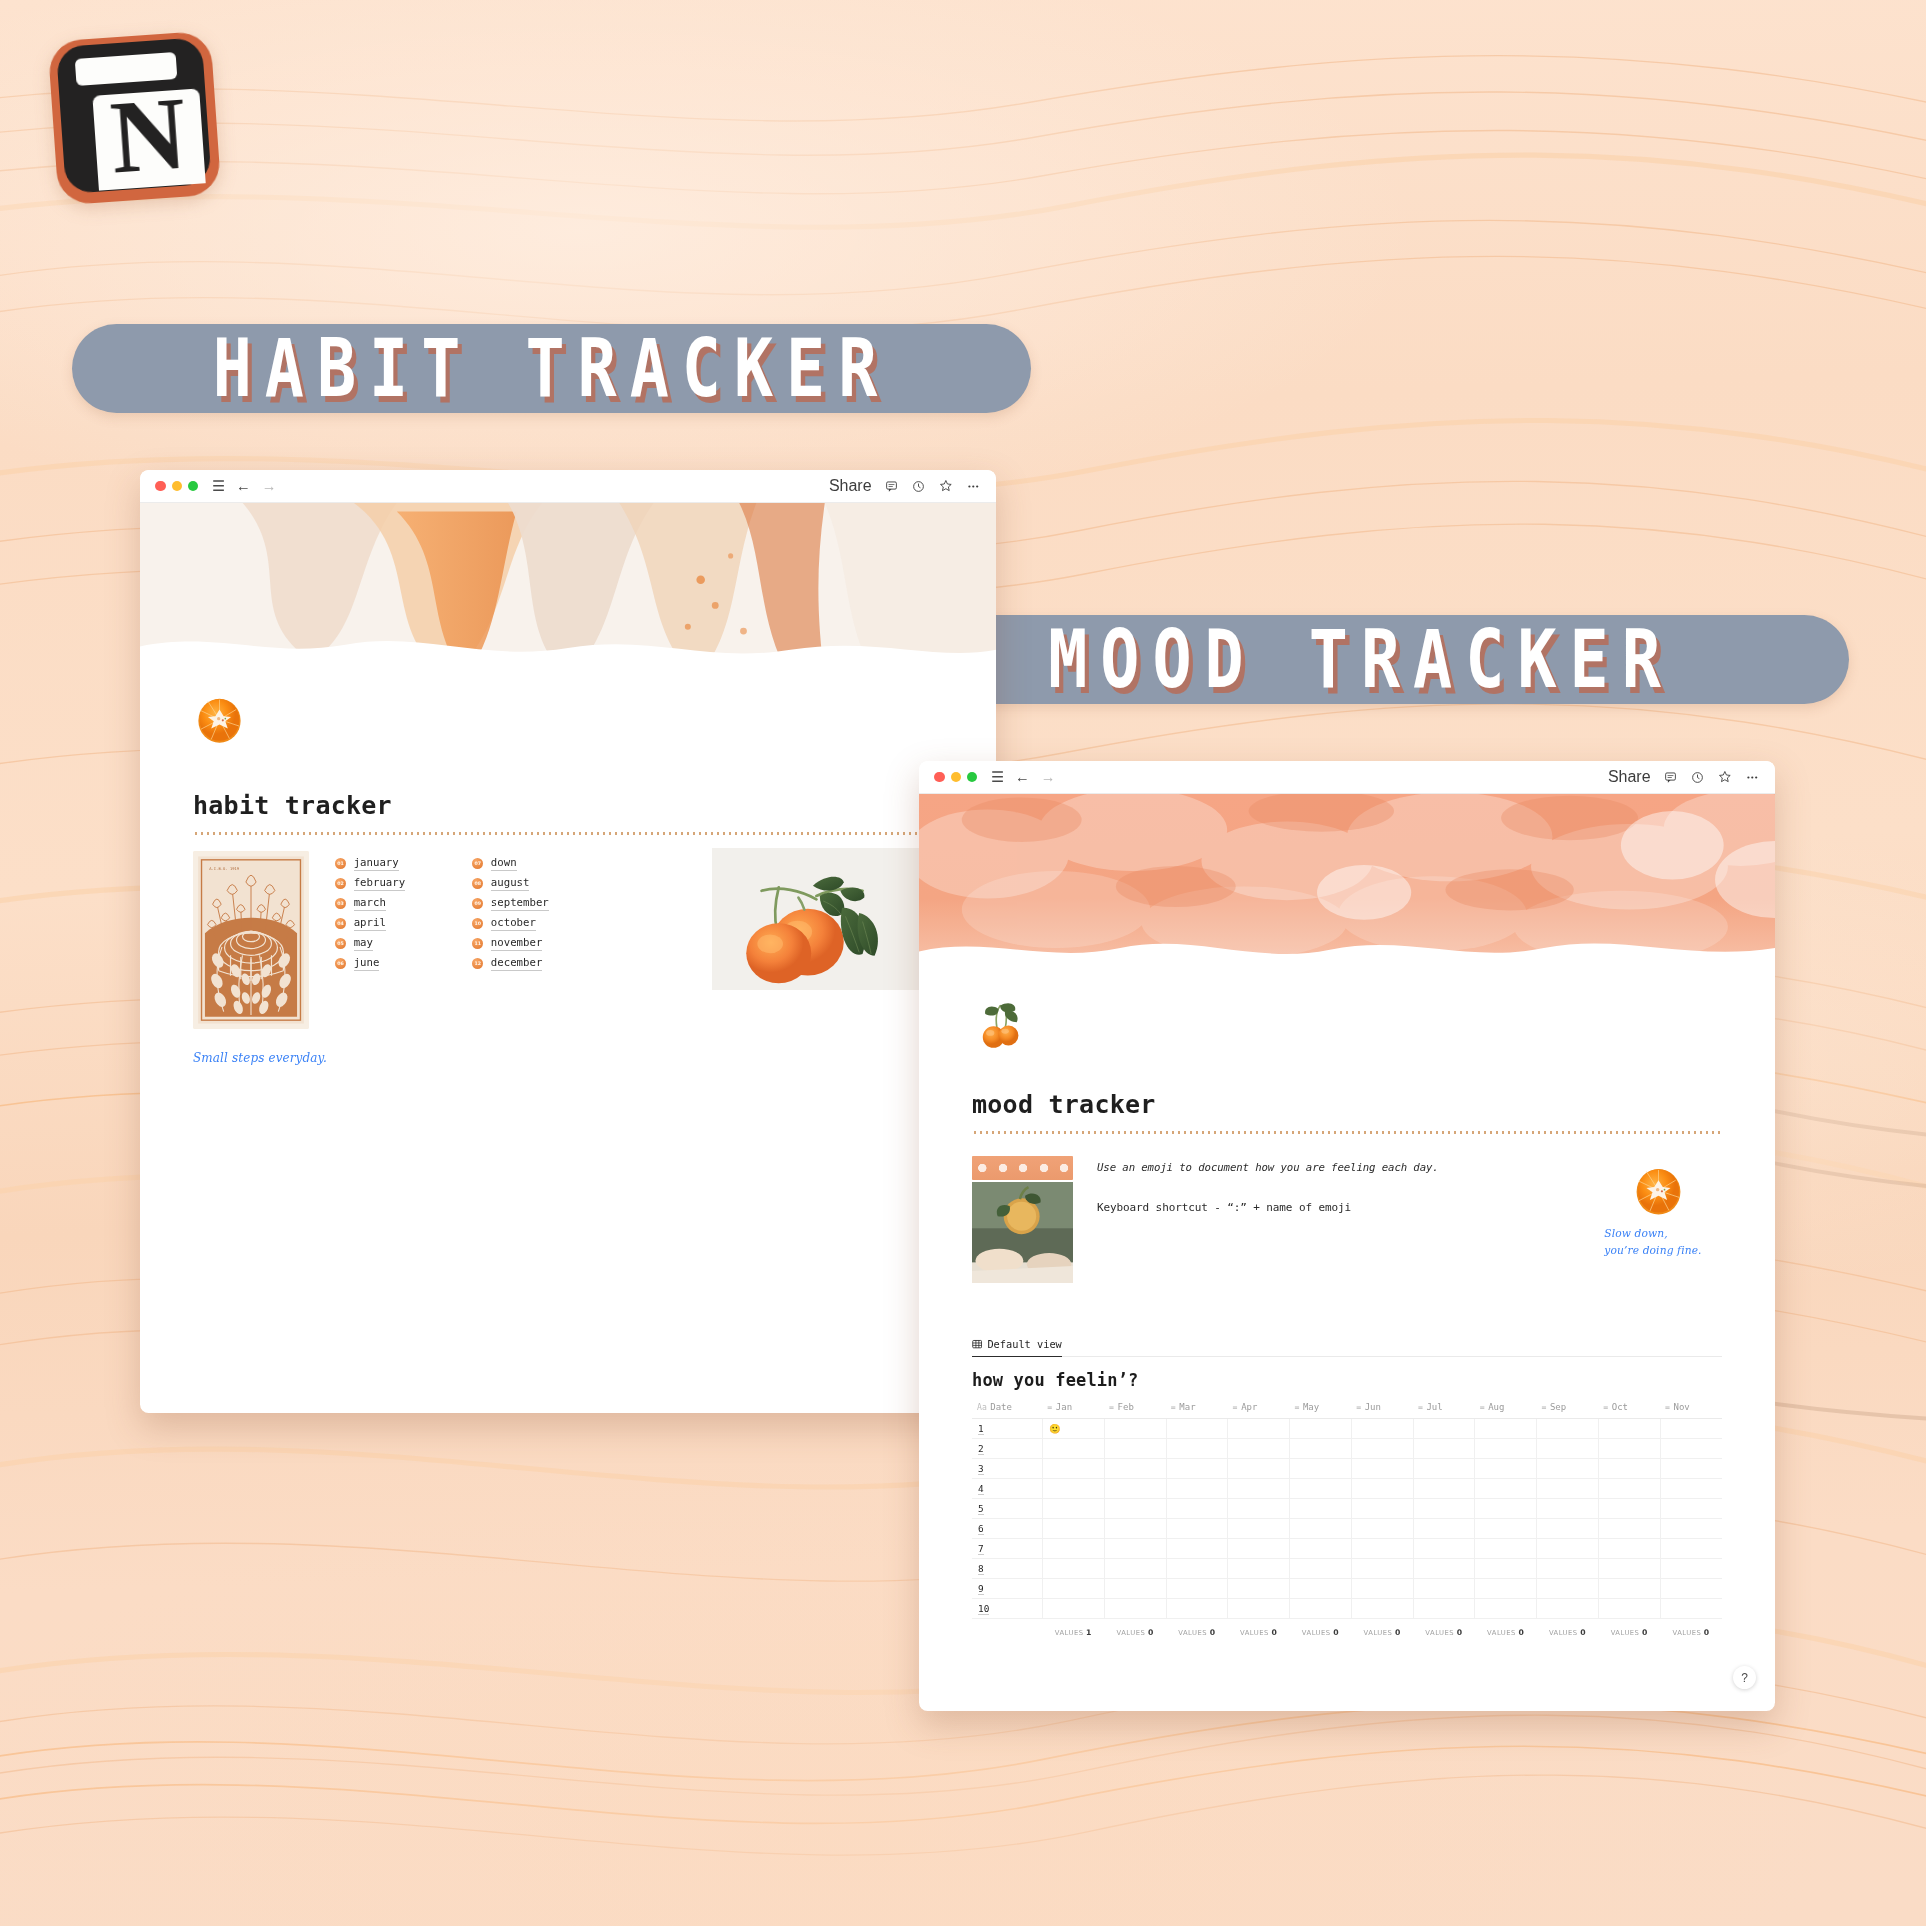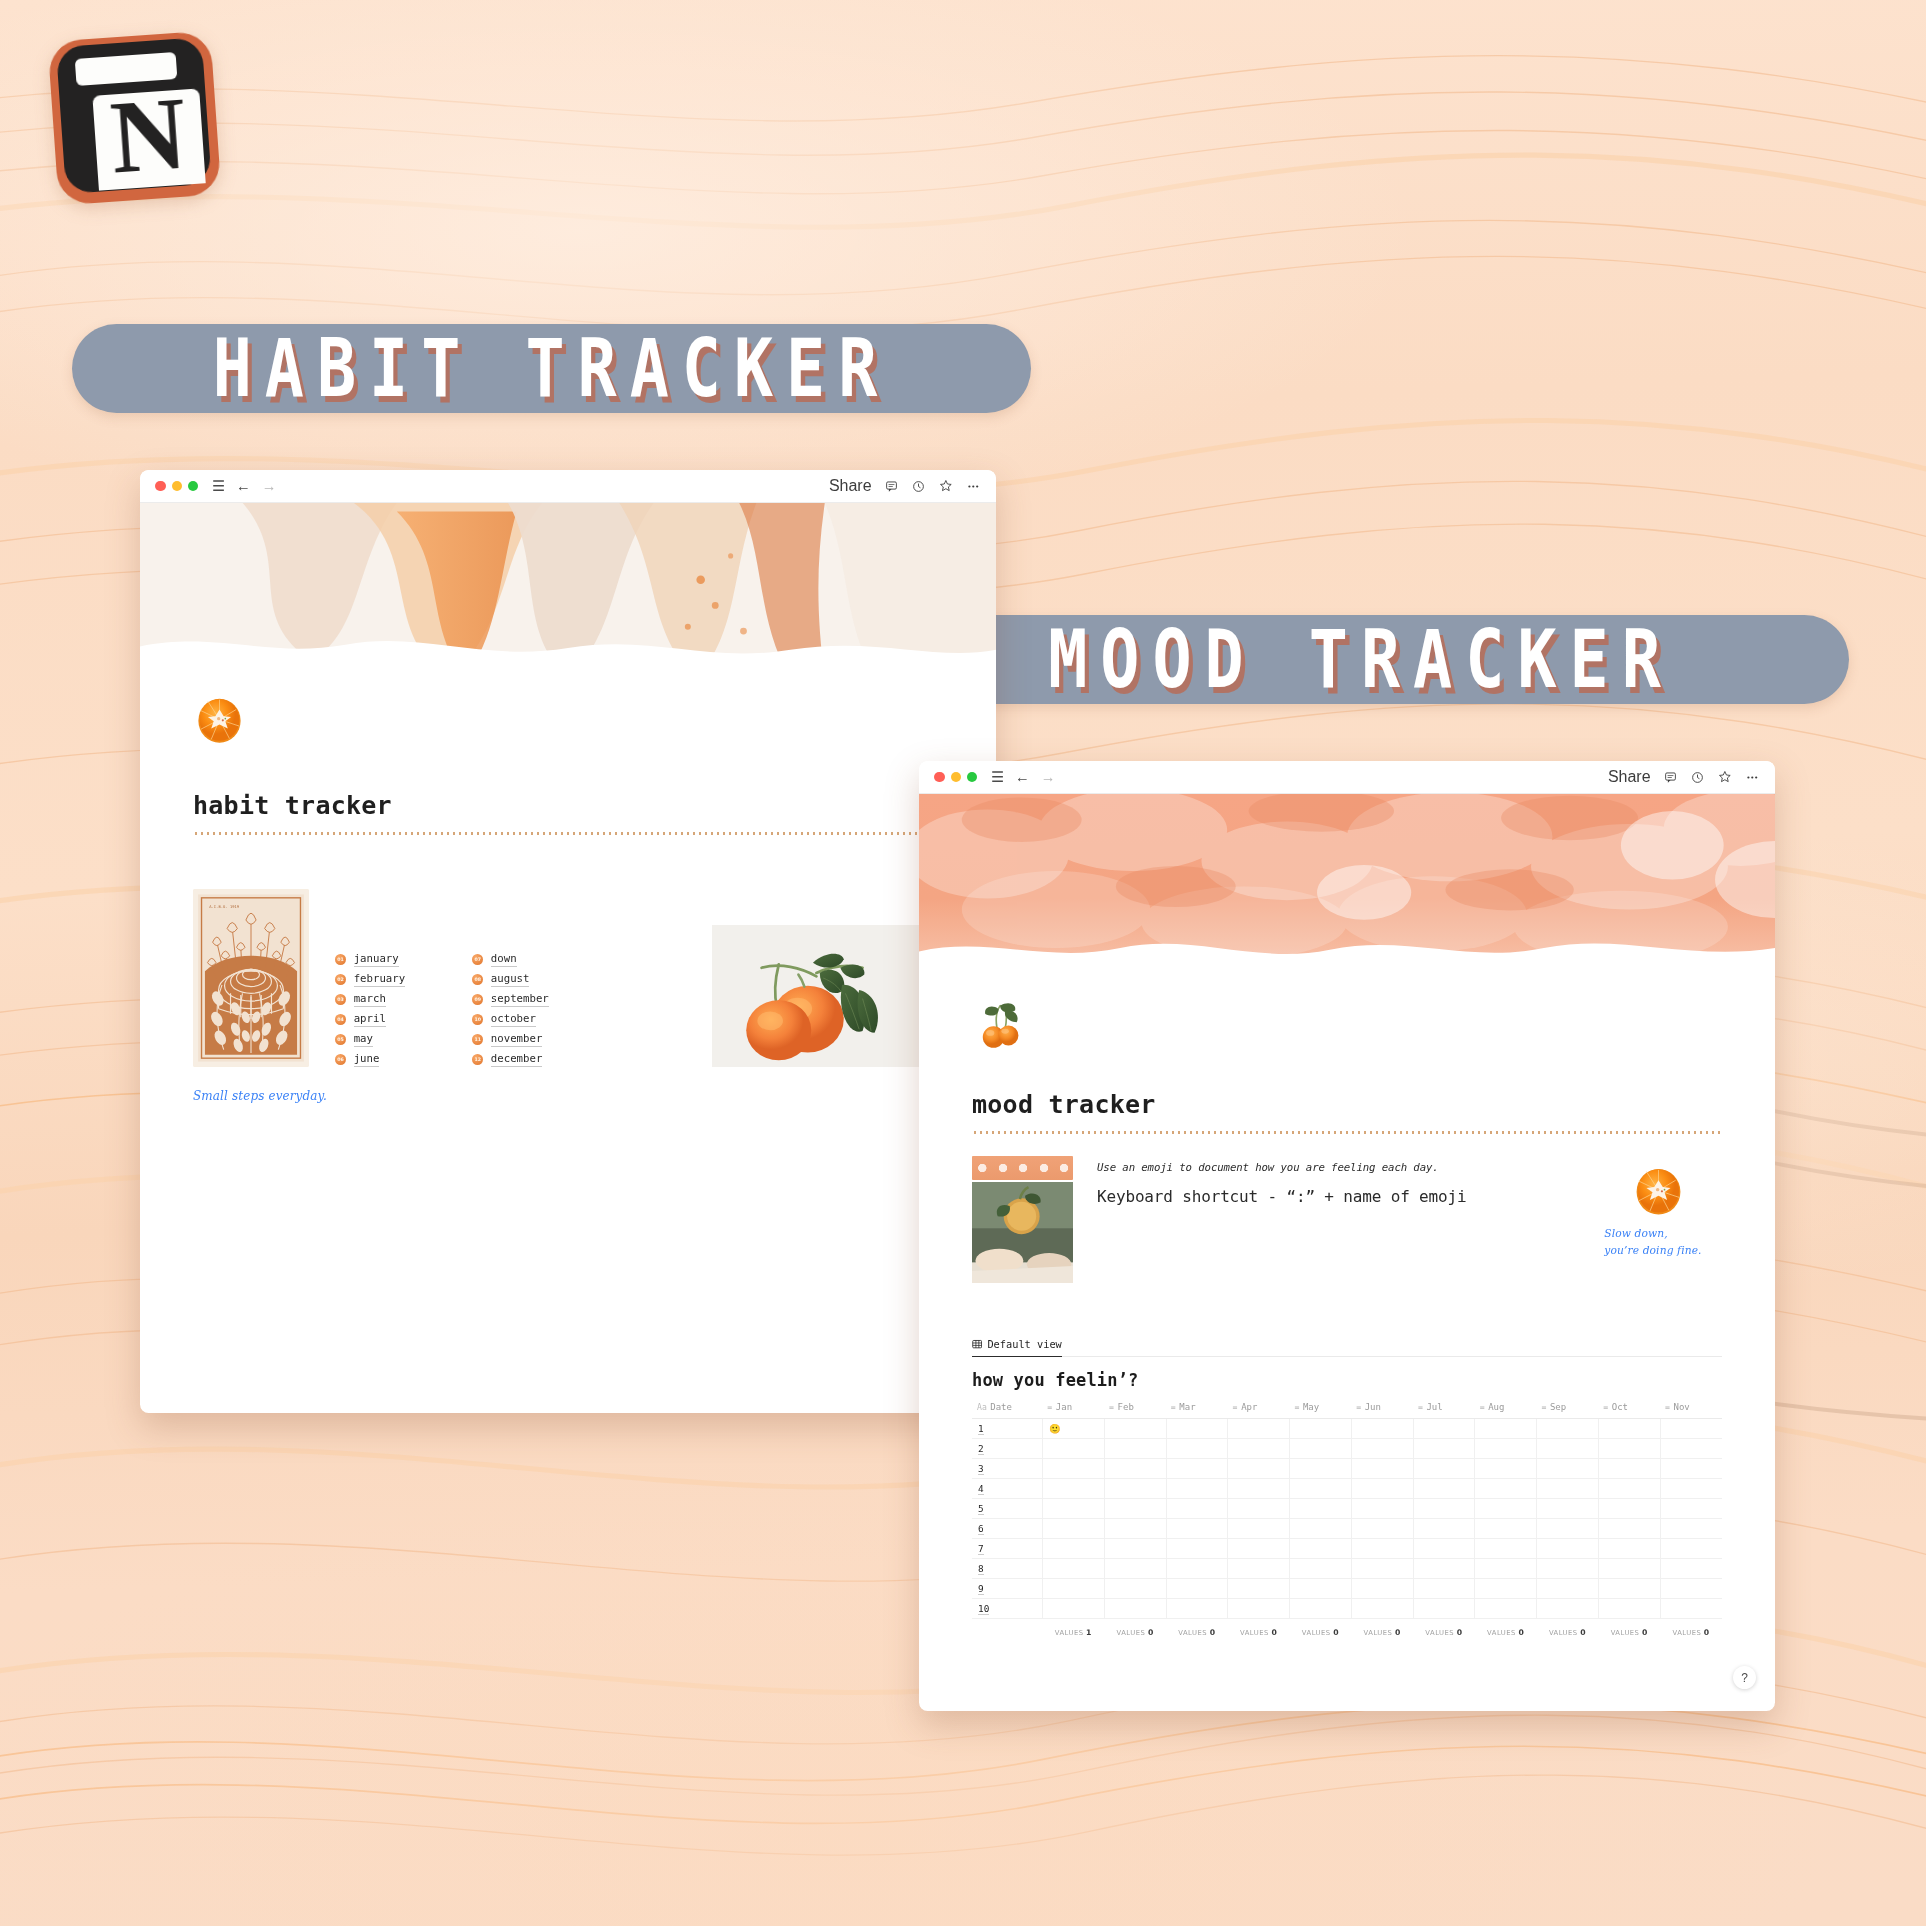--- a/index.html
+++ b/index.html
@@ -144,21 +144,21 @@
   #mood-title  { font-size:25px; margin-top:38px; }
 
   .dotted-rule {
     height:2.6px; margin-top:12px;
     background-image: radial-gradient(circle, #d6a678 1.1px, rgba(0,0,0,0) 1.4px);
     background-size: 6px 2.6px;
     background-repeat: repeat-x;
   }
 
   
-  .habit-row { display:flex; gap:26px; margin-top:54px; align-items:flex-end; }
+  .habit-row { display:flex; gap:26px; margin-top:16px; align-items:flex-start; }
   .art-card {
     width:116px; height:178px; flex:none;
     border-radius:1.7px; overflow:hidden; background:#f6ece1;
   }
   .art-card svg { display:block; width:100%; height:100%; }
 
   .months { display:flex; gap:67px; padding-top:5.1px; }
   .mcol { display:flex; flex-direction:column; gap:5.1px; }
   .month {
     display:flex; align-items:center; gap:7.7px;
@@ -205,21 +205,21 @@
   .washi-photo { width:101px; height:101px; overflow:hidden; margin-top:1.7px; background:#cbb9a4; }
   .washi-photo svg { display:block; width:100%; height:100%; }
 
   .mood-notes { padding-top:5.1px; flex:1; }
   .note-i {
     font-family:"DejaVu Sans Mono", monospace; font-style:italic;
     font-size:10.7px; color:#2b2b2b; letter-spacing:-.01em;
   }
   .note-n {
     font-family:"DejaVu Sans Mono", monospace;
-    font-size:16px; color:#2b2b2b; margin-top:13px; letter-spacing:-.01em;
+    font-size:11px; color:#2b2b2b; margin-top:27px; letter-spacing:-.01em;
   }
   .mood-right { width:128px; flex:none; text-align:center; padding-top:6.8px; }
   .mood-right .quote-orange { margin-top:8.6px; font-size:10.7px; line-height:1.55; text-align:left; padding-left:10.3px;}
 
   
   .view-tabs { margin-top:55px; border-bottom:0.9px solid #eaeaea; display:flex; }
   .view-tab {
     display:flex; align-items:center; gap:5.1px;
     font-family:"DejaVu Sans Mono", monospace; font-size:10.3px; color:#1f1f1f;
     padding-bottom:6px; border-bottom:1.7px solid #2c2c2c; margin-bottom:-0.9px;

